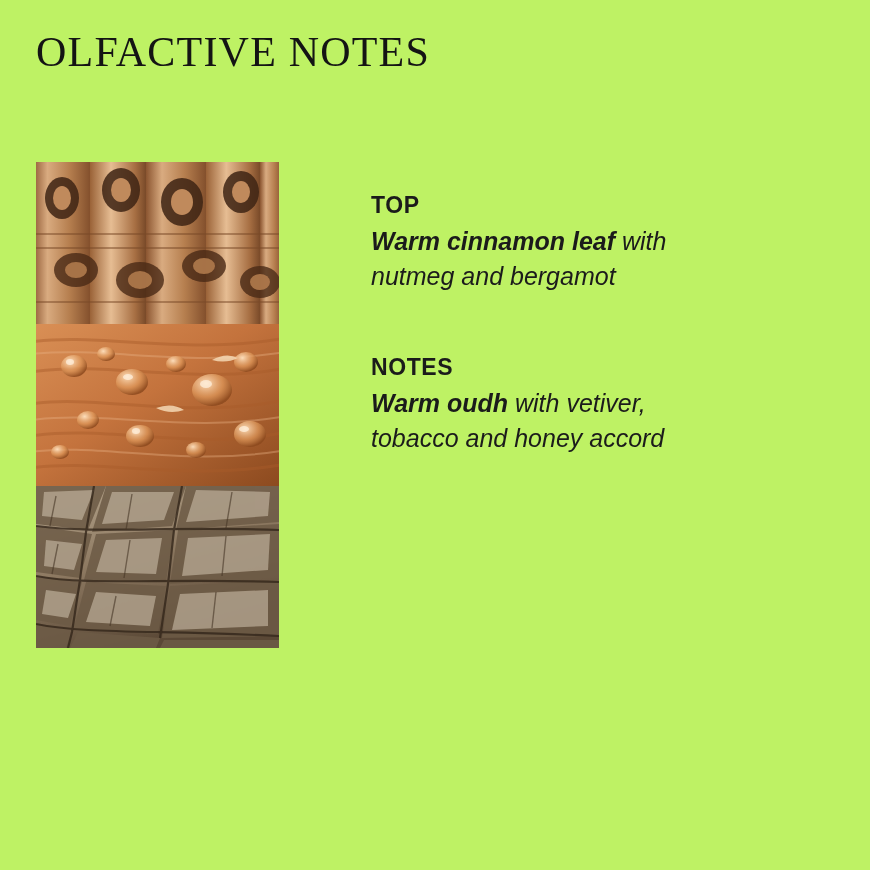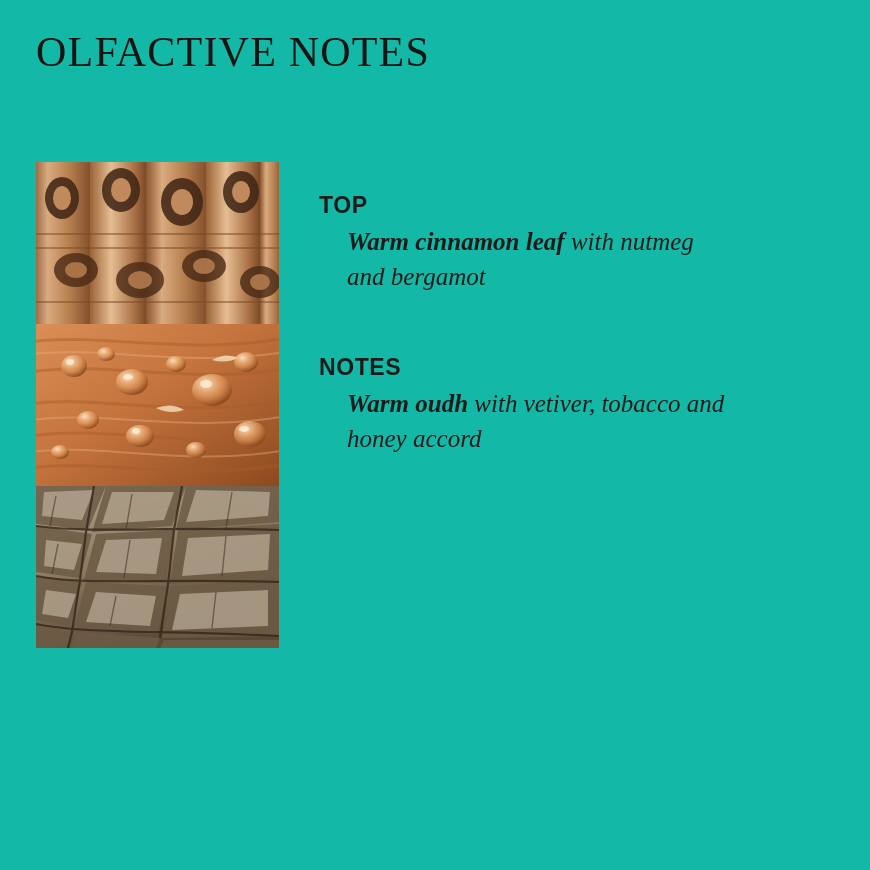--- a/index.html
+++ b/index.html
@@ -10,21 +10,21 @@
     width: 870px;
     height: 870px;
     background: #ffffff;
     font-family: "Liberation Serif", serif;
     overflow: hidden;
   }
   .page {
     position: relative;
     width: 870px;
     height: 870px;
-    background: #14b8a6;
+    background: #bef264;
   }
   .page-title {
     position: absolute;
     left: 36px;
     top: 28px;
     font-family: "Liberation Serif", serif;
     font-size: 42px;
     font-weight: 400;
     letter-spacing: 1.2px;
     color: #141414;
@@ -51,45 +51,44 @@
     position: relative;
     overflow: hidden;
   }
   .note-image svg {
     display: block;
     width: 243px;
     height: 162px;
   }
   .text-column {
     flex: 1 1 auto;
-    padding-left: 40px;
+    padding-left: 92px;
     box-sizing: border-box;
   }
   .note-entry {
     height: 162px;
     box-sizing: border-box;
     display: flex;
     flex-direction: column;
     justify-content: center;
   }
   .note-label {
     font-family: "Liberation Sans", sans-serif;
     font-weight: bold;
     font-size: 23px;
     letter-spacing: 0.6px;
     color: #1b1b1b;
     margin-bottom: 5px;
   }
   .note-desc {
-    font-family: Liberation Serif, serif;
+    font-family: Liberation Sans, sans-serif;
     font-size: 25px;
     line-height: 1.42;
     color: #1b1b1b;
     max-width: 400px;
-    margin-left: 28px;
   }
   .note-desc .lead {
     font-weight: bold;
     font-style: italic;
   }
   .note-desc .rest {
     font-style: italic;
     font-weight: normal;
   }
 </style>

